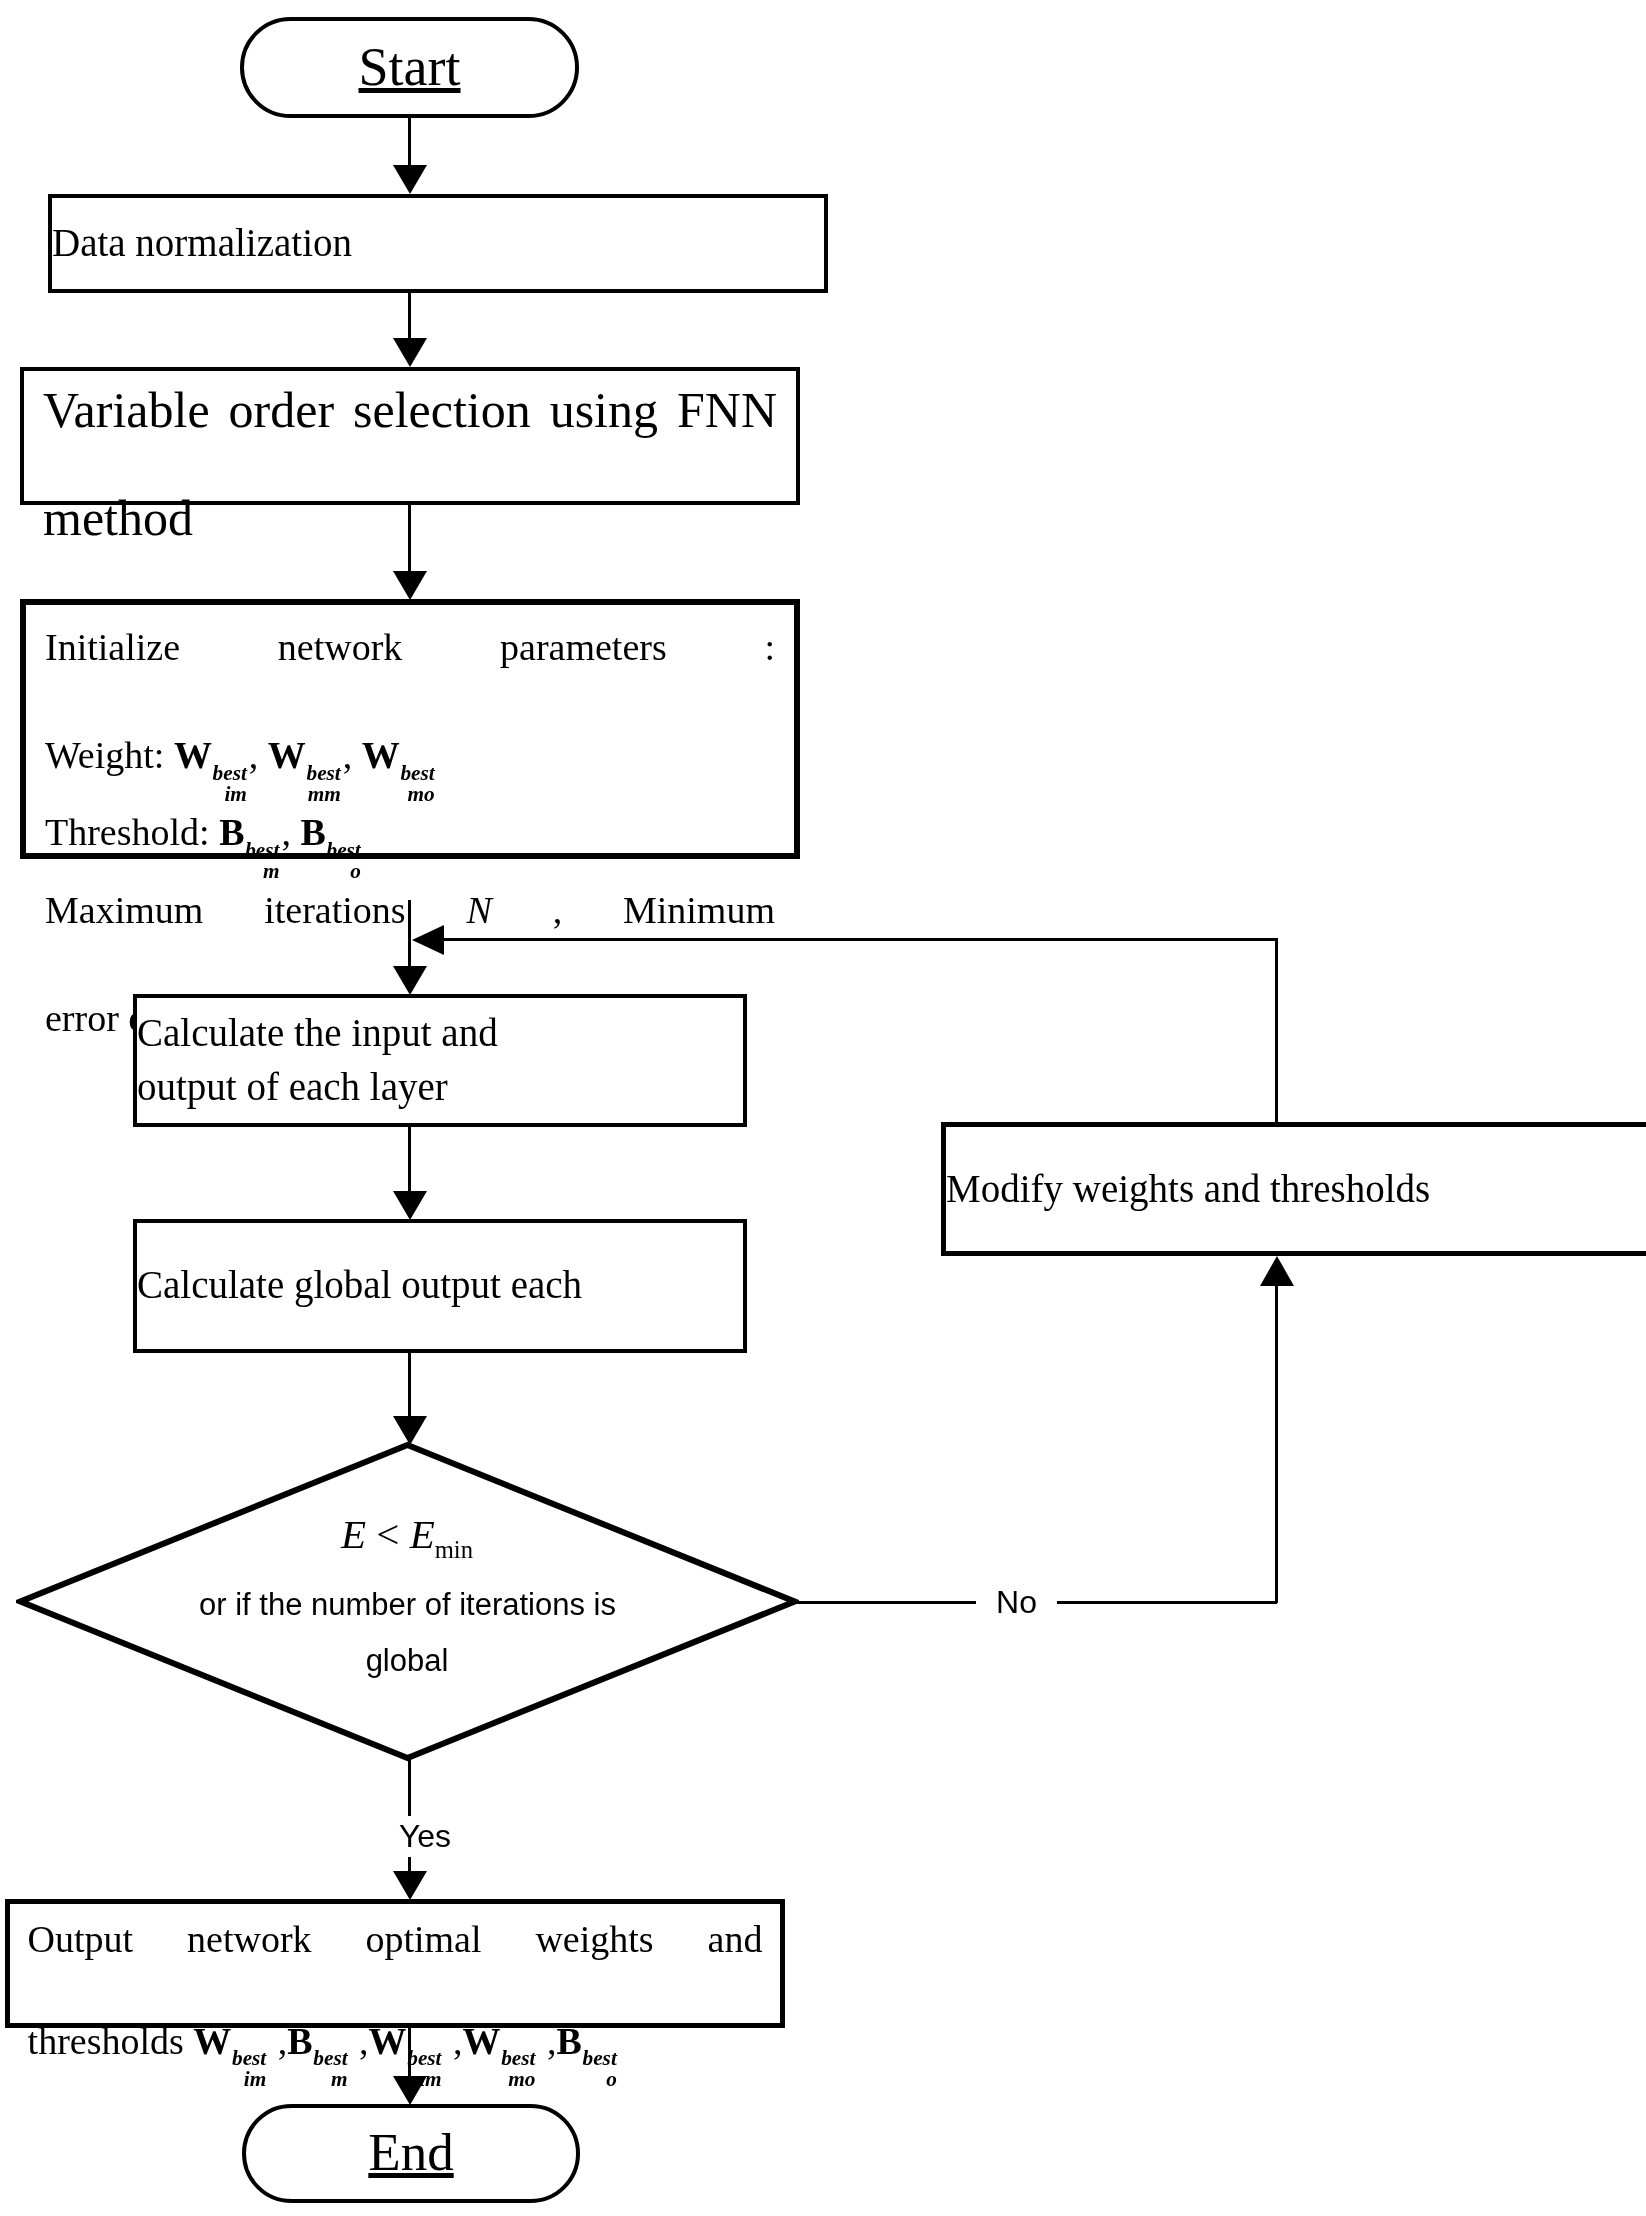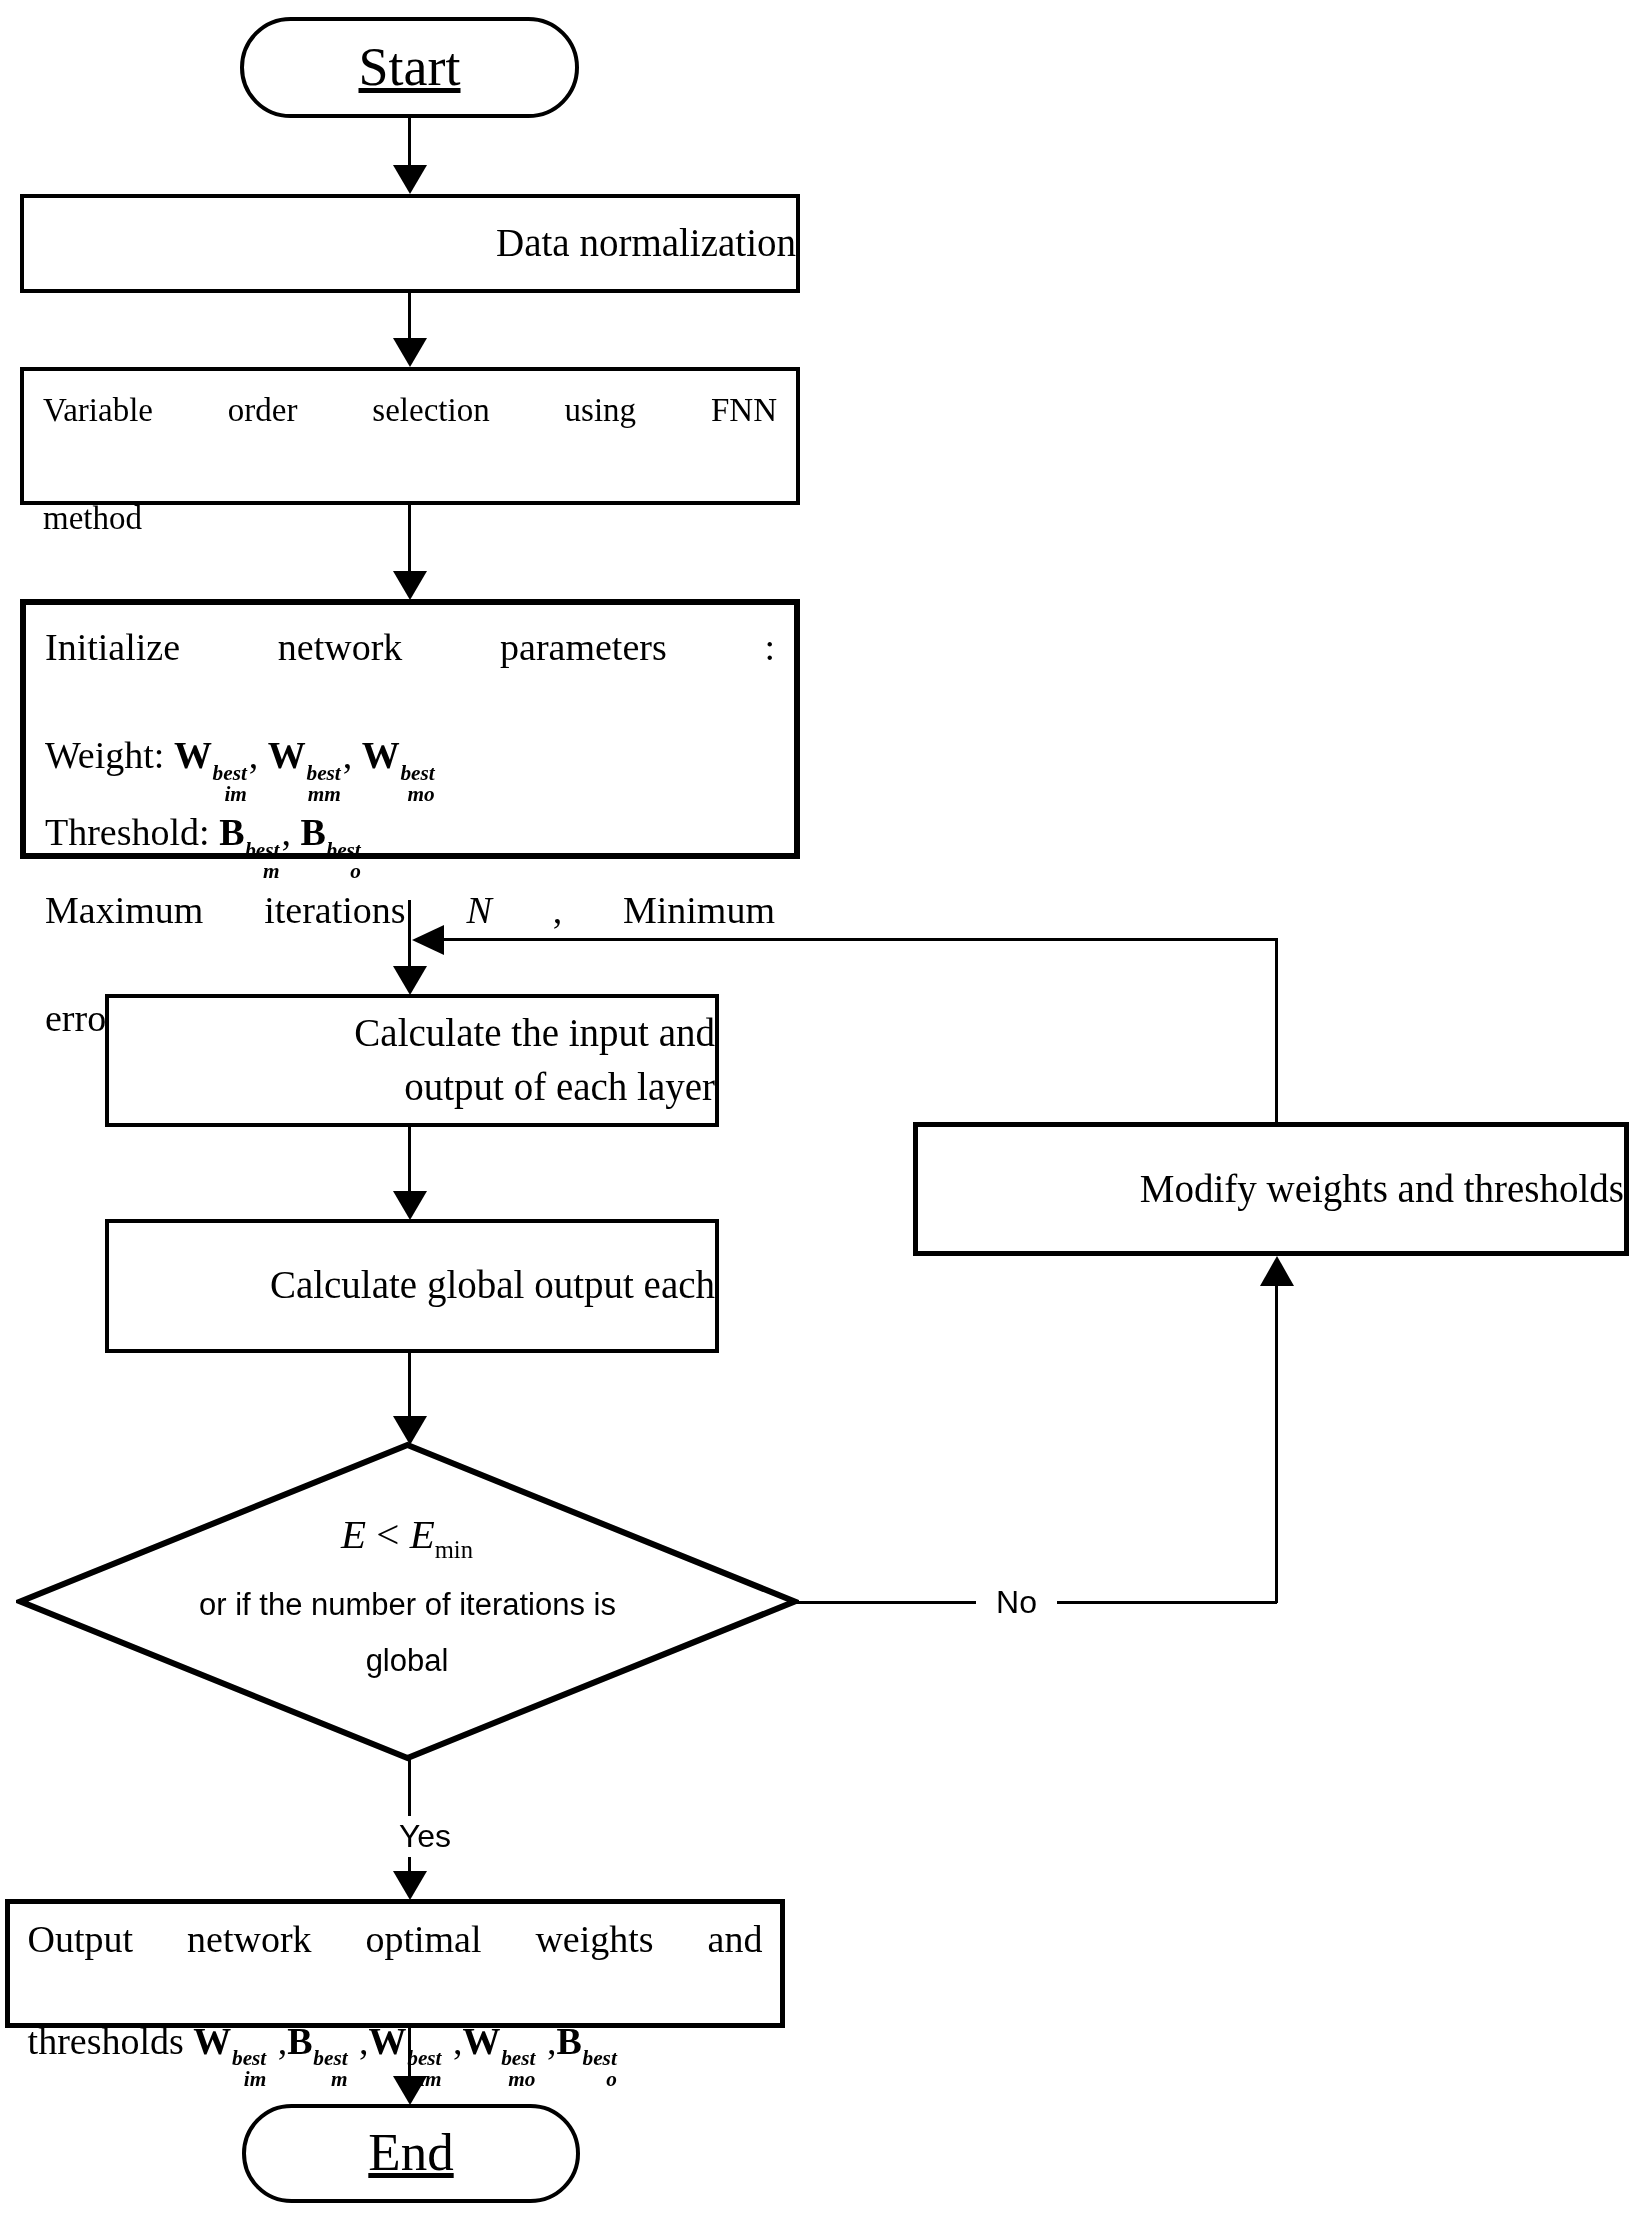--- a/index.html
+++ b/index.html
@@ -3,22 +3,22 @@
 <meta charset="utf-8">
 <style>
   html,body { margin:0; padding:0; background:#ffffff; }
   .canvas {
     position:relative; width:1647px; height:2216px; background:#ffffff;
     font-family:"Liberation Serif","DejaVu Serif",serif; color:#000;
   }
   
   .node { position:absolute; box-sizing:border-box; background:#fff; border:4px solid #000; }
   .terminator { border-radius:54px; text-align:center; font-size:54px;text-decoration:underline; }
-  .proc { text-align:right; font-size:39px; }
-  .proc-left { text-align:left; font-size:33px; }
+  .proc { text-align:left; font-size:39px;margin-left:28px; }
+  .proc-left { text-align:left; font-size:50px; }
   .jline { text-align:justify; }
   .jline::after { content:""; display:inline-block; width:100%; height:0; }
   
   .vline, .hline { position:absolute; background:#000; }
   .vline { width:3.4px; }
   .hline { height:3.4px; }
   .ah { position:absolute; width:0; height:0; }
   .ah-down  { border-left:17px solid transparent; border-right:17px solid transparent; border-top:29px solid #000; }
   .ah-up    { border-left:17px solid transparent; border-right:17px solid transparent; border-bottom:30px solid #000; }
   .ah-left  { border-top:15px solid transparent; border-bottom:15px solid transparent; border-right:32px solid #000; }

